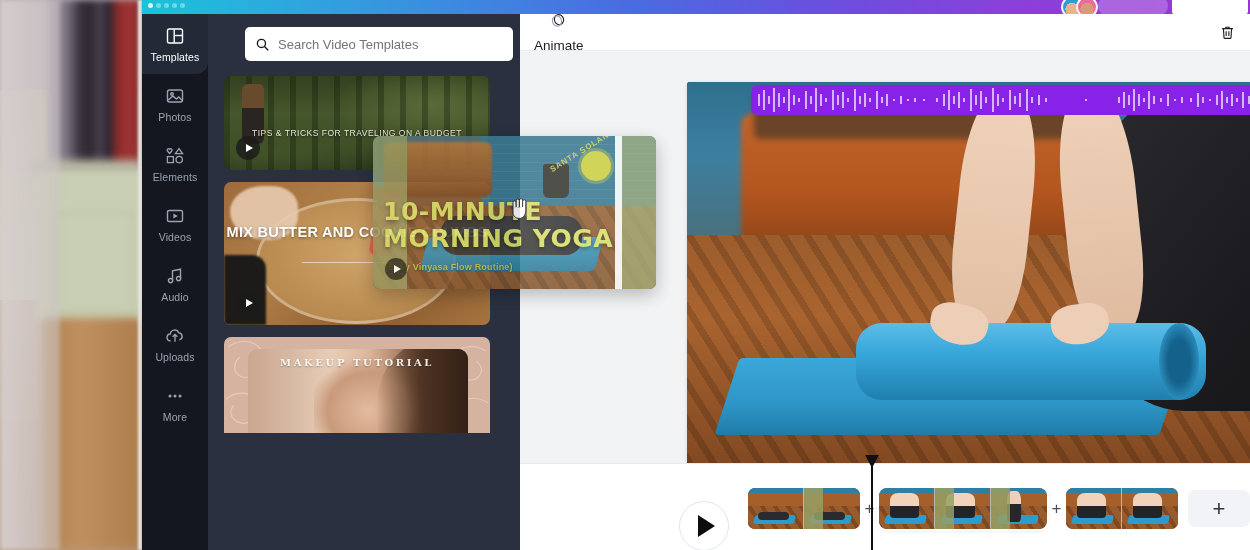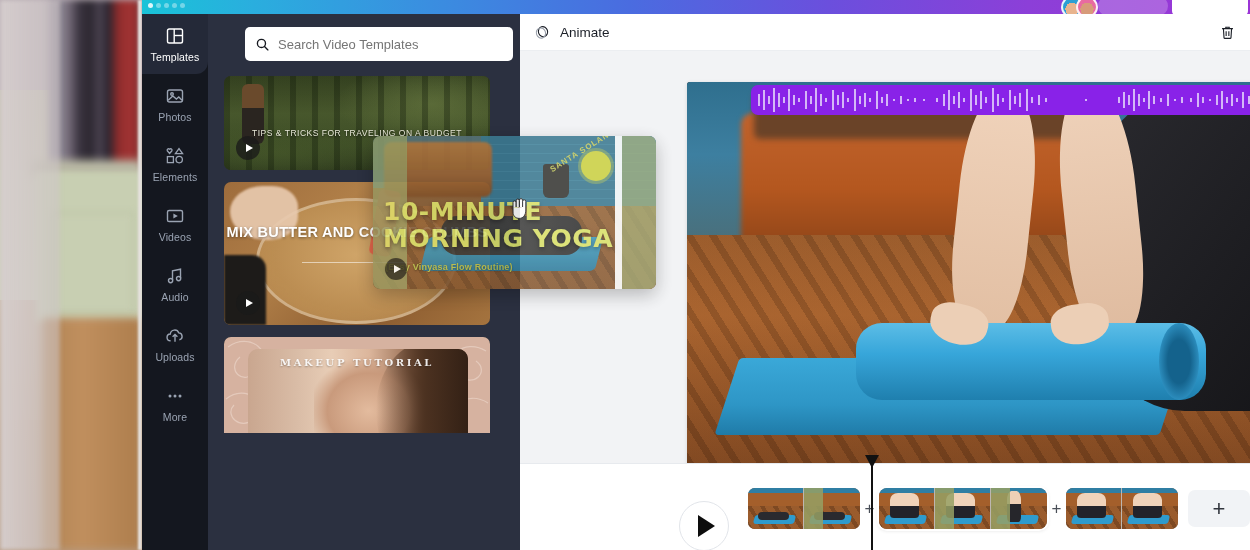--- a/index.html
+++ b/index.html
@@ -243,21 +243,21 @@
     position: absolute; left: 378px; top: 14px; width: 730px; height: 536px;
     background: #ffffff;
   }
   .edtoolbar {
     position: absolute; left: 0; top: 0; width: 730px; height: 37px;
     background: #fff; border-bottom: 1px solid #eceef1;
     display: flex; align-items: center; padding: 0 14px;
   }
   .animate-btn {
     display: flex; align-items: center; gap: 9px; cursor: pointer;
-    color: #1b1f27; font-size: 13.5px;
+    color: #1b1f27; font-size: 13.5px; flex-direction: column;
   }
   .animate-btn svg { width: 17px; height: 17px; }
   .trash-btn { margin-left: auto; cursor: pointer; }
   .trash-btn svg { width: 17px; height: 17px; display: block; }
 
   .canvas-area {
     position: absolute; left: 0; top: 37px; width: 730px; height: 412px;
     background: #f2f3f5;
   }
   .video-frame {

